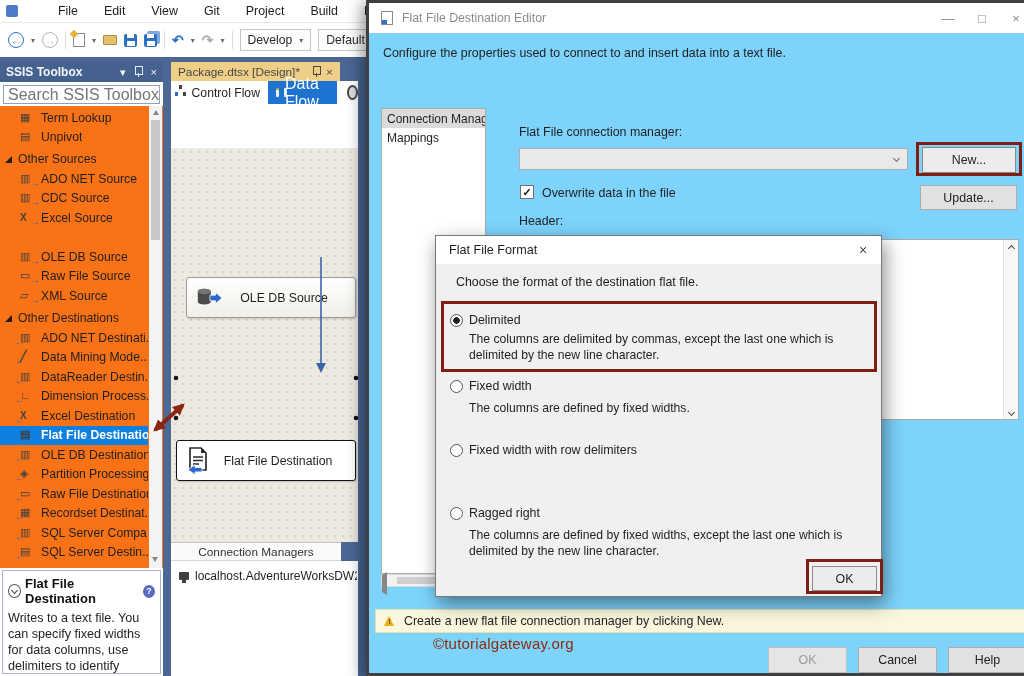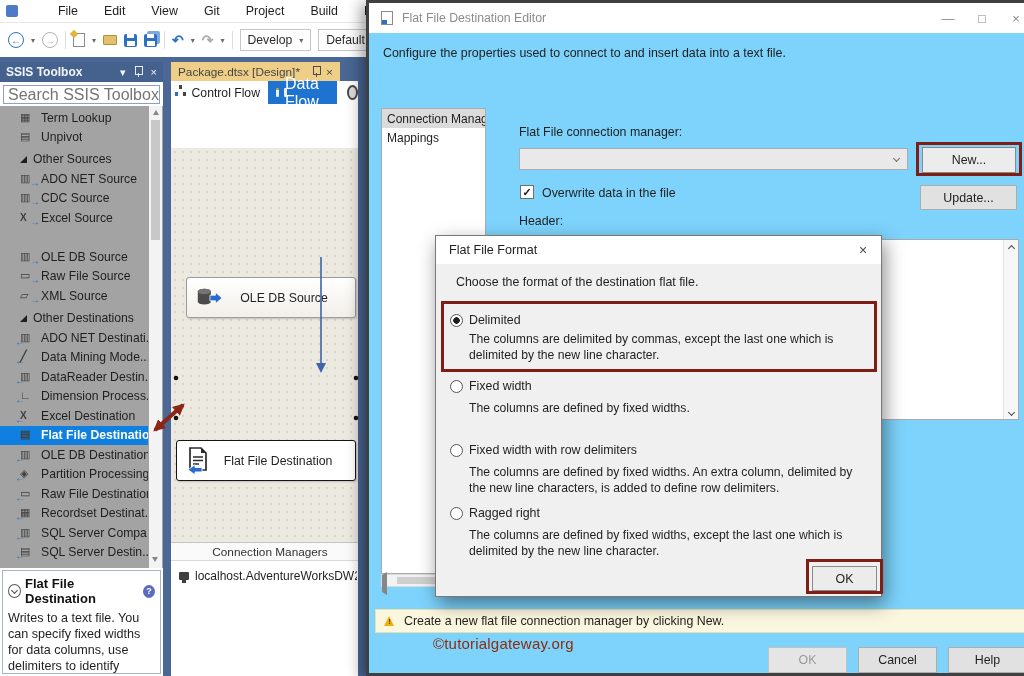--- a/index.html
+++ b/index.html
@@ -37,25 +37,25 @@
   .tb-header{left:0;top:0;width:163px;height:20px;background:#45628F;color:#F2F5FB;font-size:12px;font-weight:700;display:flex;align-items:center;padding:0 6px}
   .tb-hicons{margin-left:auto;display:flex;align-items:center;gap:9px;font-weight:400;font-size:11px}
   .i-pin{width:7px;height:12px;display:inline-block;position:relative}
   .i-pin::before{content:"";position:absolute;left:0;top:0;width:6px;height:7px;border:1px solid #E8ECF4}
   .i-pin::after{content:"";position:absolute;left:3px;top:7px;width:1px;height:4px;background:#E8ECF4}
   .c-x::before{content:"×"}
   .tb-search{left:3px;top:23px;width:157px;height:19px;background:#fff;border:1px solid #8FA0C5;display:flex;align-items:center}
   .tb-search input{flex:1;border:0;outline:0;font-family:"Liberation Sans",sans-serif;font-size:16px;color:#3F3F46;padding-left:4px;background:transparent}
   .mag{width:9px;height:9px;border:1.5px solid #4A4A4A;border-radius:50%;position:relative;margin-right:7px}
   .mag::after{content:"";position:absolute;width:5px;height:1.5px;background:#4A4A4A;right:-4px;bottom:-1px;transform:rotate(45deg)}
-  .tb-list{left:0;top:44px;width:163px;height:462px;background:#a3a3a3;position:absolute}
+  .tb-list{left:0;top:44px;width:163px;height:462px;background:#f97316;position:absolute}
   .tbrow{position:absolute;left:0;width:148px;height:19.5px;display:flex;align-items:center;padding-left:20px;font-size:12.2px;color:#1F1F1F;white-space:nowrap}
   .tbrow .lbl{overflow:hidden}
   .tbrow.sel{background:#0F80E0;color:#fff;font-weight:600}
-  .tbgroup{position:absolute;left:0;width:148px;height:18px;display:flex;align-items:center;gap:6px;padding-left:20px;font-size:12.2px;color:#1F1F1F}
+  .tbgroup{position:absolute;left:0;width:148px;height:18px;display:flex;align-items:center;gap:6px;padding-left:5px;font-size:12.2px;color:#1F1F1F}
   .gtri{width:0;height:0;border-bottom:7px solid #1E1E1E;border-left:7px solid transparent}
   .tbi{position:relative;width:15px;height:14px;flex:0 0 15px;margin-right:6px}
   .tbi .g{font-style:normal;font-size:11px;color:#404040;position:absolute;left:0;top:-1px;line-height:14px}
   .tbi .ar{font-style:normal;position:absolute;font-size:10px;font-weight:700;color:#2667C9;line-height:10px}
   .src .ar{right:-5px;bottom:-2px} .src .ar::before{content:"→"}
   .dst .ar{left:-5px;bottom:-2px} .dst .ar::before{content:"←"}
   .g-sq::before{content:"▦"} .g-lines::before{content:"▤"} .g-db::before{content:"▥"}
   .g-raw::before{content:"▭"} .g-xml::before{content:"▱"} .g-dia::before{content:"◈"}
   .g-diag::before{content:"╱";font-weight:700} .g-ang::before{content:"∟";font-weight:700}
   .g-x::before{content:"X";font-weight:700;font-size:10px}
@@ -84,21 +84,21 @@
   .df-tab{height:23px;background:#1E73D0;color:#fff;display:flex;align-items:center;padding:0 8px;margin-left:8px;gap:6px}
   .i-df{width:5px;height:9px;background:#2B2B2B;border-top:2px solid #C9A227;box-shadow:8px 0 0 #2B2B2B;border-radius:1px}
   .df-tab .i-df{background:#E9EEF6;box-shadow:8px 0 0 #E9EEF6;border-top-color:#C9A227}
   .part-circle{width:15px;height:15px;border-radius:50%;border:2px solid #4A4A4A;background:#DDD;margin-left:10px}
   .task-area{left:0;top:42px;width:187px;height:44px;background:#fff}
   .task-combo{position:absolute;left:159px;top:13px;width:90px;height:22px;border:1px solid #9A9A9A;background:#fff;display:flex;align-items:center;gap:6px;padding:0 5px;font-size:12.2px;color:#1F1F1F;white-space:nowrap}
   .surface{left:0;top:86px;width:187px;height:394px;background:#ECE9E1;background-image:radial-gradient(#D7D3C6 0.8px,rgba(0,0,0,0) 0.9px);background-size:8px 8px}
   .node{position:absolute;background:linear-gradient(#FFFFFF,#F1EFE8);border:1px solid #9B9B9B;border-radius:3px;display:flex;align-items:center;box-shadow:1px 1px 2px rgba(0,0,0,.18);font-size:12.3px;color:#1F1F1F;padding-left:8px}
   .node .nlabel{flex:1;text-align:center;padding-right:10px;white-space:nowrap}
   .node.sel2{border:1.6px solid #141414}
-  .cm-header{left:0;top:480px;width:198px;height:19px;background:#FAFAFA;border-top:1px solid #C4C4C4;border-bottom:1px solid #D8D8D8;display:flex;align-items:center;justify-content:center;font-size:11.8px;color:#333}
+  .cm-header{left:0;top:480px;width:170px;height:19px;background:#FAFAFA;border-top:1px solid #C4C4C4;border-bottom:1px solid #D8D8D8;display:flex;align-items:center;justify-content:center;font-size:11.8px;color:#333}
   .cm-body{left:0;top:499px;width:187px;height:115px;background:#fff}
   .i-srv{width:10px;height:8px;background:#3F3F3F;border-radius:1px;position:relative;margin-right:6px;flex:0 0 10px}
   .i-srv::after{content:"";position:absolute;left:3px;bottom:-3px;width:4px;height:3px;background:#3F3F3F}
   .cm-item{position:absolute;left:8px;top:8px;display:flex;align-items:center;font-size:12px;color:#1F1F1F;white-space:nowrap;width:178px;overflow:hidden}
 
   
   .editor{left:366px;top:0;width:666px;height:676px;background:#7dd3fc;border:3px solid #404040;box-shadow:-5px 3px 14px rgba(0,0,0,.38);z-index:10}
   .ed-title{left:0;top:0;width:664px;height:30px;background:#fff;display:flex;align-items:center}
   .i-doc{width:12px;height:14px;background:#fff;border:1px solid #8A8A8A;position:relative;margin:0 9px 0 12px}
   .i-doc::after{content:"";position:absolute;left:0;bottom:0;width:5px;height:4px;background:#2D71C4}
@@ -512,21 +512,20 @@
     <div class="optrow" style="left:14px;top:143px">
       <span class="radio"></span>
       <span class="optlbl">Fixed width</span>
     </div>
     <div class="optdesc" style="left:33px;top:165px;width:400px">The columns are defined by fixed widths.</div>
 
     <div class="optrow" style="left:14px;top:207px">
       <span class="radio"></span>
       <span class="optlbl">Fixed width with row delimiters</span>
     </div>
-    <div class="optdesc" style="left:33px;top:229px;width:400px">The columns are defined by fixed widths. An extra column, delimited by the new line characters, is added to define row delimiters.</div>
 
     <div class="optrow" style="left:14px;top:270px">
       <span class="radio"></span>
       <span class="optlbl">Ragged right</span>
     </div>
     <div class="optdesc" style="left:33px;top:292px;width:400px">The columns are defined by fixed widths, except the last one which is delimited by the new line character.</div>
 
     <div class="abs annot" style="left:370px;top:323px;width:77px;height:35px">
       <div class="btn vs" style="width:65px;height:25px">
           <span>OK</span>

